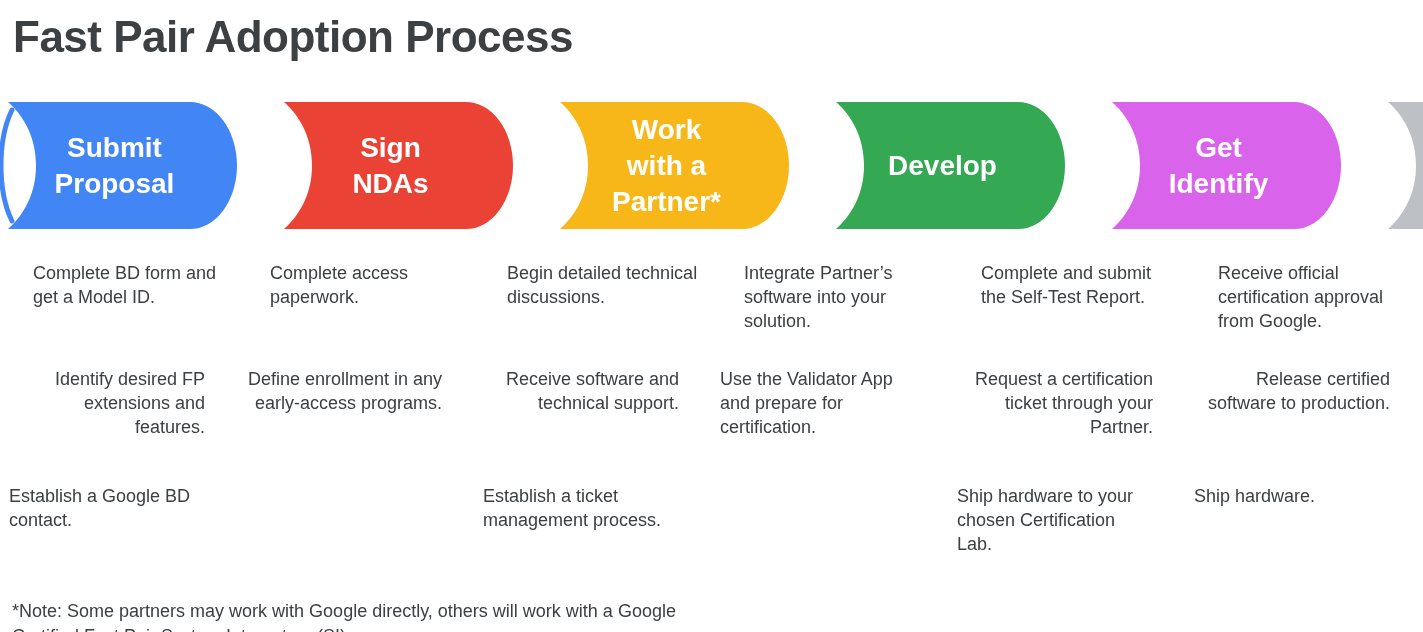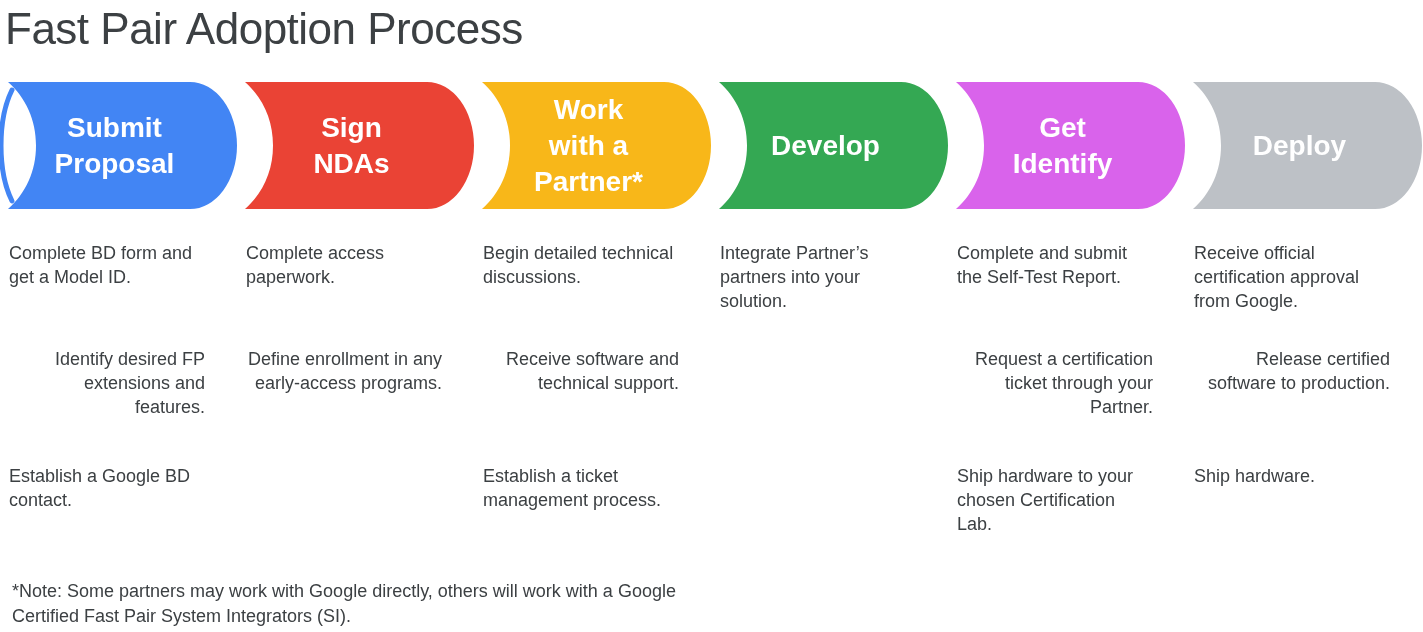--- a/index.html
+++ b/index.html
@@ -4,42 +4,42 @@
 <style>
   html,body { margin:0; padding:0; background:#ffffff; }
   .page {
     position:relative;
     width:1423px; height:632px;
     background:#ffffff;
     font-family:"Liberation Sans", sans-serif;
     overflow:hidden;
   }
   .title {
-    margin:0; padding:4px 0 0 5px;
+    margin:8px; padding:4px 0 0 5px;
     font-size:44px; line-height:50px;
-    font-weight:400; color:#3C4043;
+    font-weight:700; color:#3C4043;
     letter-spacing:-0.5px;
   }
-  .steps-row { display:flex; margin-top:28px; }
+  .steps-row { display:flex; margin-top:40px;gap:39px; }
   .step-col { position:relative; width:237px; height:127px; flex:0 0 auto; }
   .chevron { position:absolute; left:0; top:0; display:block; }
   .step-label {
     position:absolute; left:0; top:0; right:0; bottom:0;
     display:flex; align-items:center; justify-content:center;
     padding-right:8px;
     color:#ffffff; font-size:28px; font-weight:700; line-height:36px;
     text-align:center; white-space:pre-line;
   }
   .desc-row { display:flex; margin-top:32px; height:334px; }
   .desc-col { width:237px; flex:0 0 auto; padding-left:9px; box-sizing:border-box; }
   .desc-col p {
     margin:0; width:196px;
     font-size:18px; line-height:24px; color:#3C4043;
   }
-  .desc-col p.r1 { height:106px; }
+  .desc-col p.r1 { height:106px;margin-left:24px; }
   .desc-col p.r2 { height:117px;text-align:right; }
   .note {
     margin:4px; padding-left:8px; max-width:680px;
     font-size:18px; line-height:25px; color:#3C4043;
   }
 </style>
 </head>
 <body>
 
 <div class="page">
@@ -111,21 +111,22 @@
       <p class="r2">Define enrollment in any early-access programs.</p>
     </div>
 
     <div class="desc-col">
       <p class="r1">Begin detailed technical discussions.</p>
       <p class="r2">Receive software and technical support.</p>
       <p class="r3">Establish a ticket management process.</p>
     </div>
 
     <div class="desc-col">
-      <p class="r1">Integrate Partner’s partners into your solution.</p>
+      <p class="r1">Integrate Partner’s software into your solution.</p>
+      <p class="r3">Use the Validator App and prepare for certification.</p>
     </div>
 
     <div class="desc-col">
       <p class="r1">Complete and submit the Self-Test Report.</p>
       <p class="r2">Request a certification ticket through your Partner.</p>
       <p class="r3">Ship hardware to your chosen Certification Lab.</p>
     </div>
 
     <div class="desc-col">
       <p class="r1">Receive official certification approval from Google.</p>

